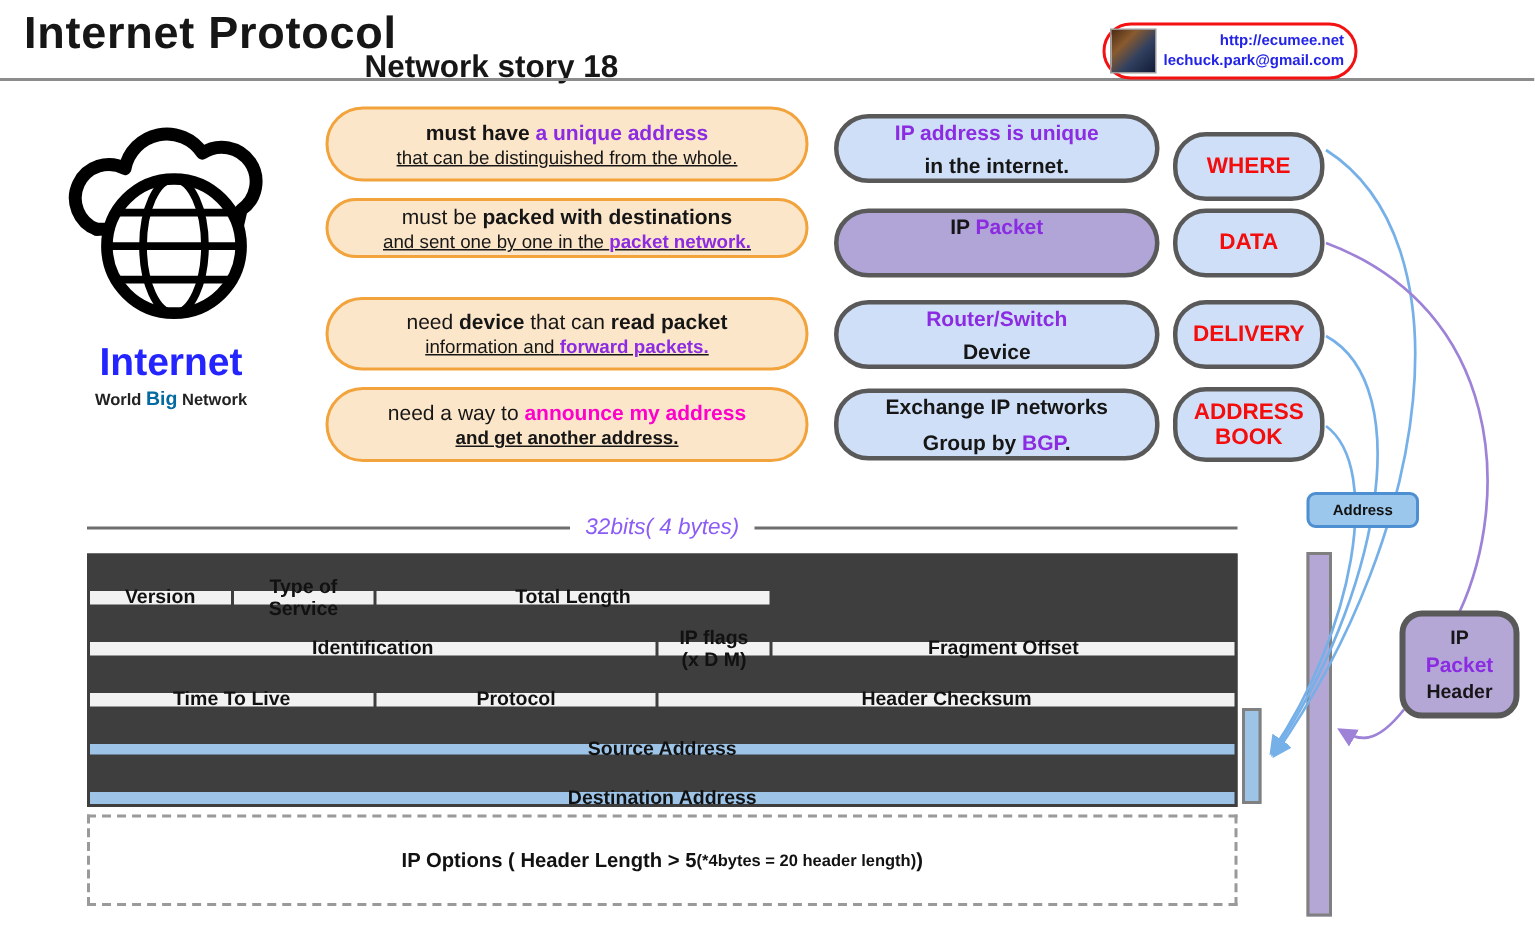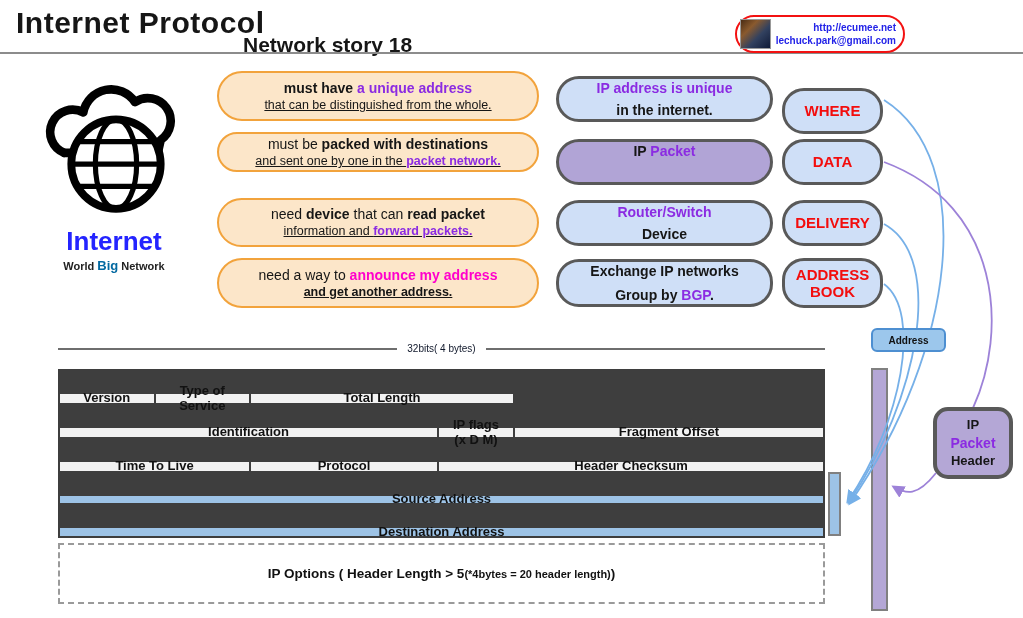--- a/index.html
+++ b/index.html
@@ -39,21 +39,21 @@
         display:flex;flex-direction:column;justify-content:space-between;align-items:center;text-align:center;
         font-size:14px;font-weight:bold;line-height:1.3;color:#161616;}
   .purple-fill{background:#b1a4d6;}
   .tag{left:782px;width:101px;border:3px solid #595959;border-radius:22px;background:#cfdff7;
         display:flex;align-items:center;justify-content:center;text-align:center;
         color:#f30d0d;font-weight:bold;font-size:15px;line-height:1.15;padding:0 6px;}
 
   
   .bits-row{left:58px;top:343px;width:767px;display:flex;align-items:center;gap:10px;}
   .bits-line{flex:1;height:0;border-top:2px solid #6e6e6e;}
-  .bits-text{font-size:10px;color:#0f172a;white-space:nowrap;}
+  .bits-text{font-style:italic;font-size:15px;color:#8b5cf6;white-space:nowrap;}
 
   
   .ipgrid{left:58px;top:369px;width:767px;background:#3e3e3e;border:2px solid #3e3e3e;
         display:grid;grid-template-columns:95fr 95fr 189fr 75fr 313fr;
         grid-template-rows:32px 32px 32px 30px 31px;gap:2px;}
   .cell{background:#f2f2f2;display:flex;flex-direction:column;align-items:center;justify-content:center;
         text-align:center;font-weight:bold;font-size:13px;line-height:1.12;color:#111;margin-top:23px;}
   .cell.blue{background:#9dc3e6;}
   .s2{grid-column:span 2}.s3{grid-column:span 3}.s5{grid-column:span 5}
 

